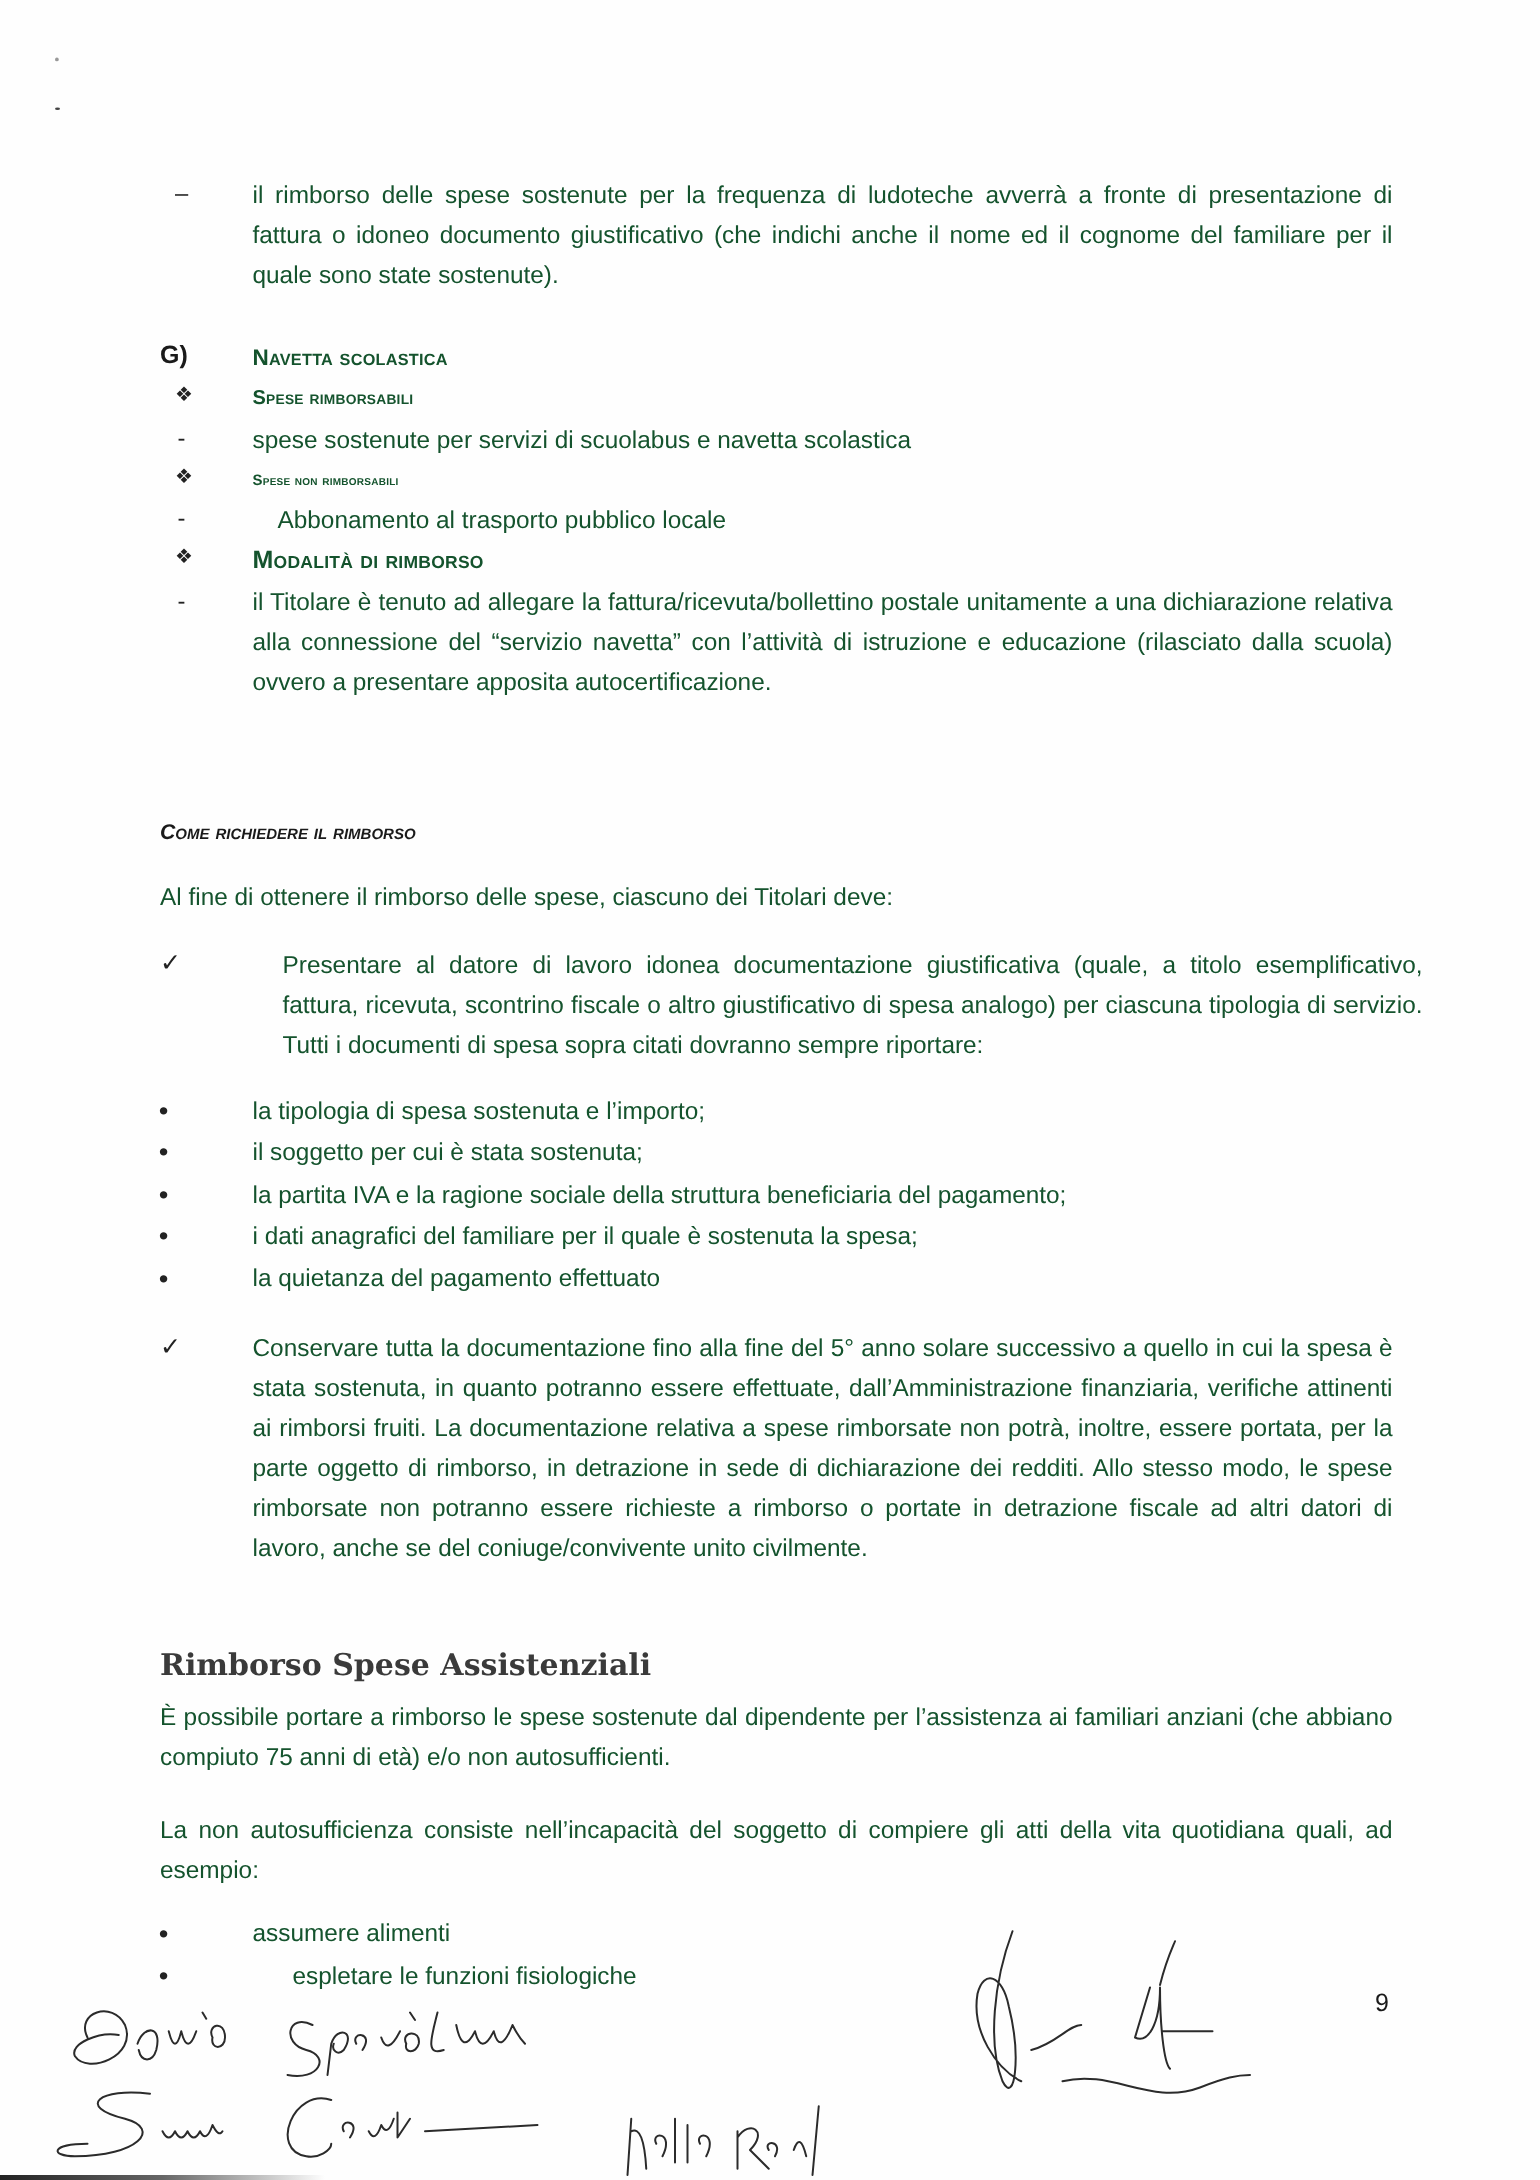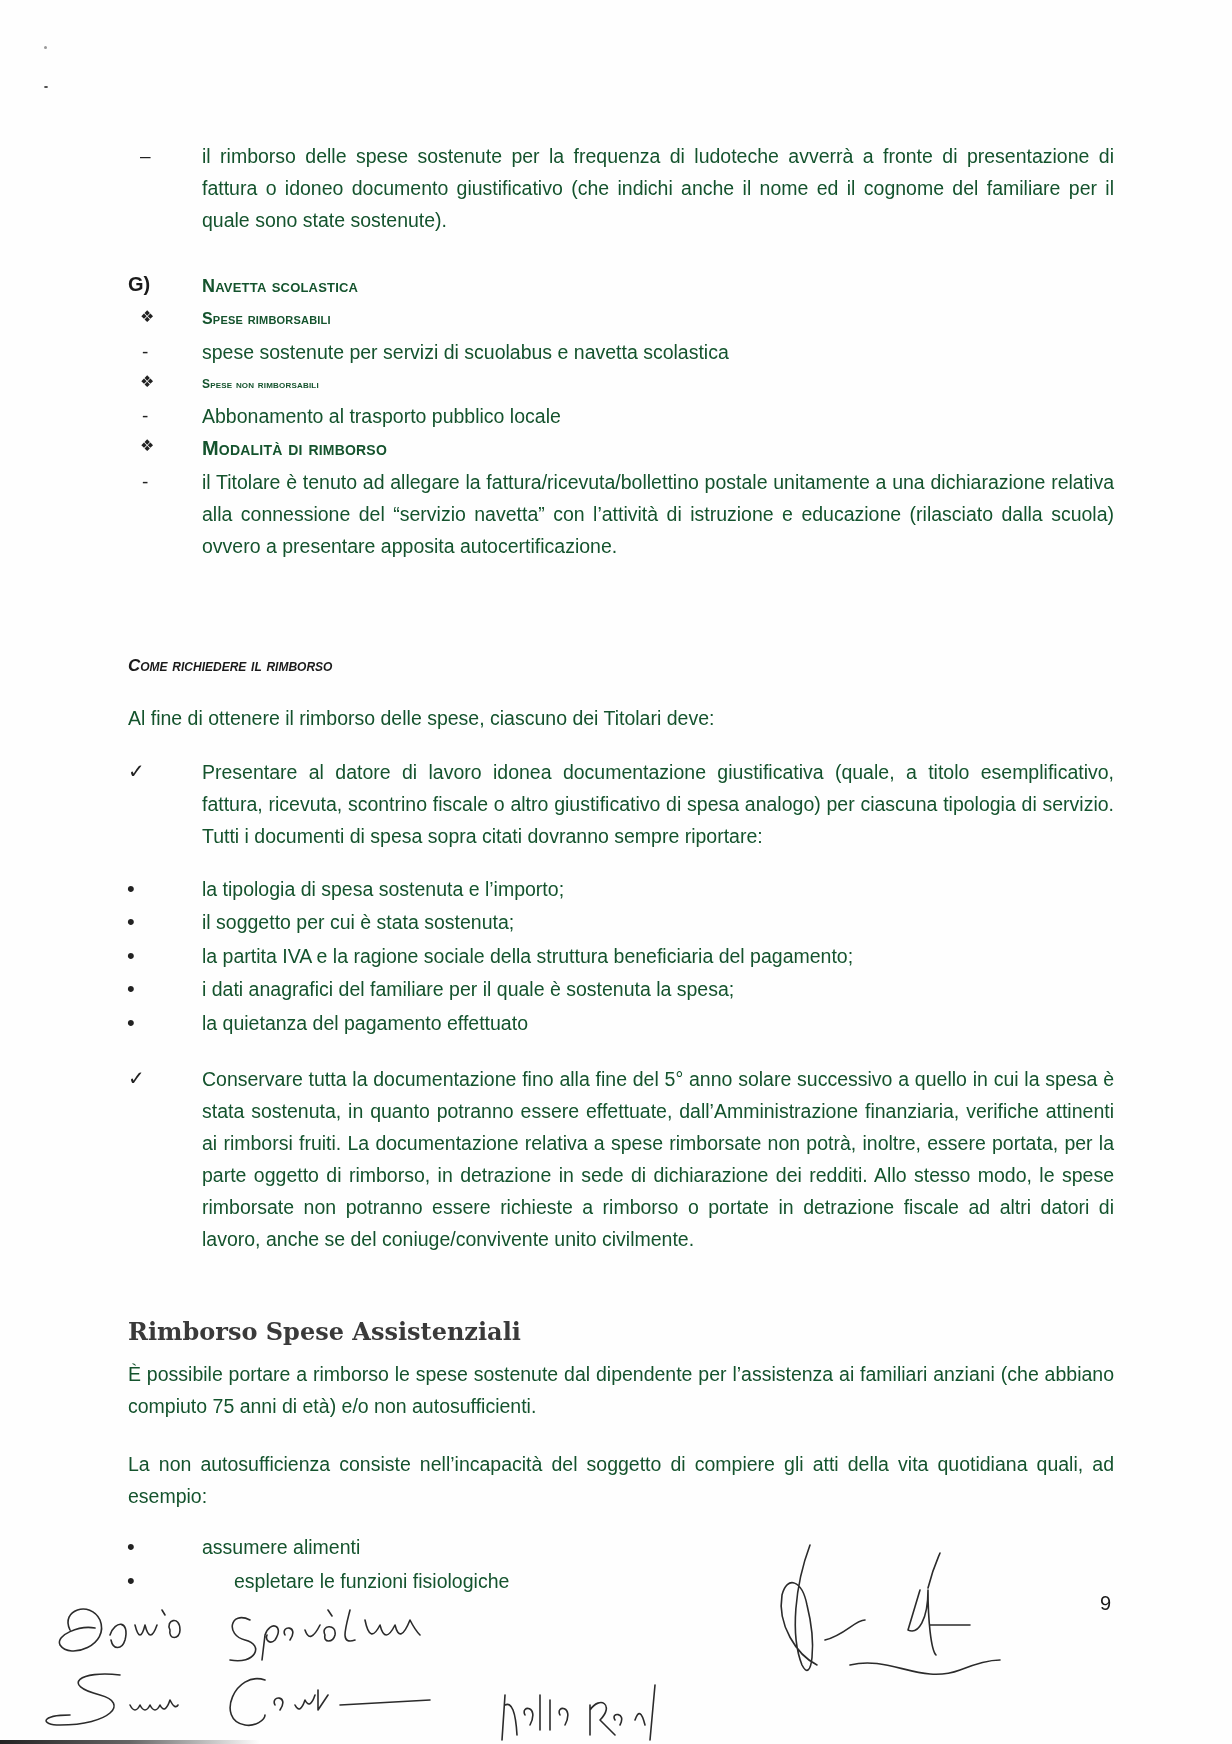--- a/index.html
+++ b/index.html
@@ -39,32 +39,32 @@
   <div class="txt body-col caps" style="top:270px;">Navetta scolastica</div>
 
   <div class="marker diamond" style="top:301px;">❖</div>
   <div class="txt body-col caps" style="top:303px;font-size:16px;">Spese rimborsabili</div>
   <div class="marker" style="left:142px;top:336px;">-</div>
   <div class="txt body-col" style="top:336px;">spese sostenute per servizi di scuolabus e navetta scolastica</div>
 
   <div class="marker diamond" style="top:366px;">❖</div>
   <div class="txt body-col caps" style="top:368px;font-size:12px;">Spese non rimborsabili</div>
   <div class="marker" style="left:142px;top:400px;">-</div>
-  <div class="txt body-col" style="top:400px;">Abbonamento al trasporto pubblico locale</div>
+  <div class="txt body-col" style="top:400px;margin-left:20px;">Abbonamento al trasporto pubblico locale</div>
 
   <div class="marker diamond" style="top:430px;">❖</div>
   <div class="txt body-col caps" style="top:432px;font-size:20px;">Modalità di rimborso</div>
   <div class="marker" style="left:142px;top:466px;">-</div>
   <div class="txt body-col justify" style="top:466px;">il Titolare è tenuto ad allegare la fattura/ricevuta/bollettino postale unitamente a una dichiarazione relativa alla connessione del “servizio navetta” con l’attività di istruzione e educazione (rilasciato dalla scuola) ovvero a presentare apposita autocertificazione.</div>
 
   <div class="italic-head" style="top:652px;">Come richiedere il rimborso</div>
   <div class="txt plain" style="top:702px;">Al fine di ottenere il rimborso delle spese, ciascuno dei Titolari deve:</div>
 
   <div class="marker check" style="top:755px;">✓</div>
-  <div class="txt body-col justify" style="top:756px;">Presentare al datore di lavoro idonea documentazione giustificativa (quale, a titolo esemplificativo, fattura, ricevuta, scontrino fiscale o altro giustificativo di spesa analogo) per ciascuna tipologia di servizio. Tutti i documenti di spesa sopra citati dovranno sempre riportare:</div>
+  <div class="txt body-col justify" style="top:756px;margin-left:24px;">Presentare al datore di lavoro idonea documentazione giustificativa (quale, a titolo esemplificativo, fattura, ricevuta, scontrino fiscale o altro giustificativo di spesa analogo) per ciascuna tipologia di servizio. Tutti i documenti di spesa sopra citati dovranno sempre riportare:</div>
 
   <div class="marker bullet" style="top:873px;">•</div>
   <div class="txt body-col" style="top:873px;">la tipologia di spesa sostenuta e l’importo;</div>
   <div class="marker bullet" style="top:906px;">•</div>
   <div class="txt body-col" style="top:906px;">il soggetto per cui è stata sostenuta;</div>
   <div class="marker bullet" style="top:940px;">•</div>
   <div class="txt body-col" style="top:940px;">la partita IVA e la ragione sociale della struttura beneficiaria del pagamento;</div>
   <div class="marker bullet" style="top:973px;">•</div>
   <div class="txt body-col" style="top:973px;">i dati anagrafici del familiare per il quale è sostenuta la spesa;</div>
   <div class="marker bullet" style="top:1007px;">•</div>

